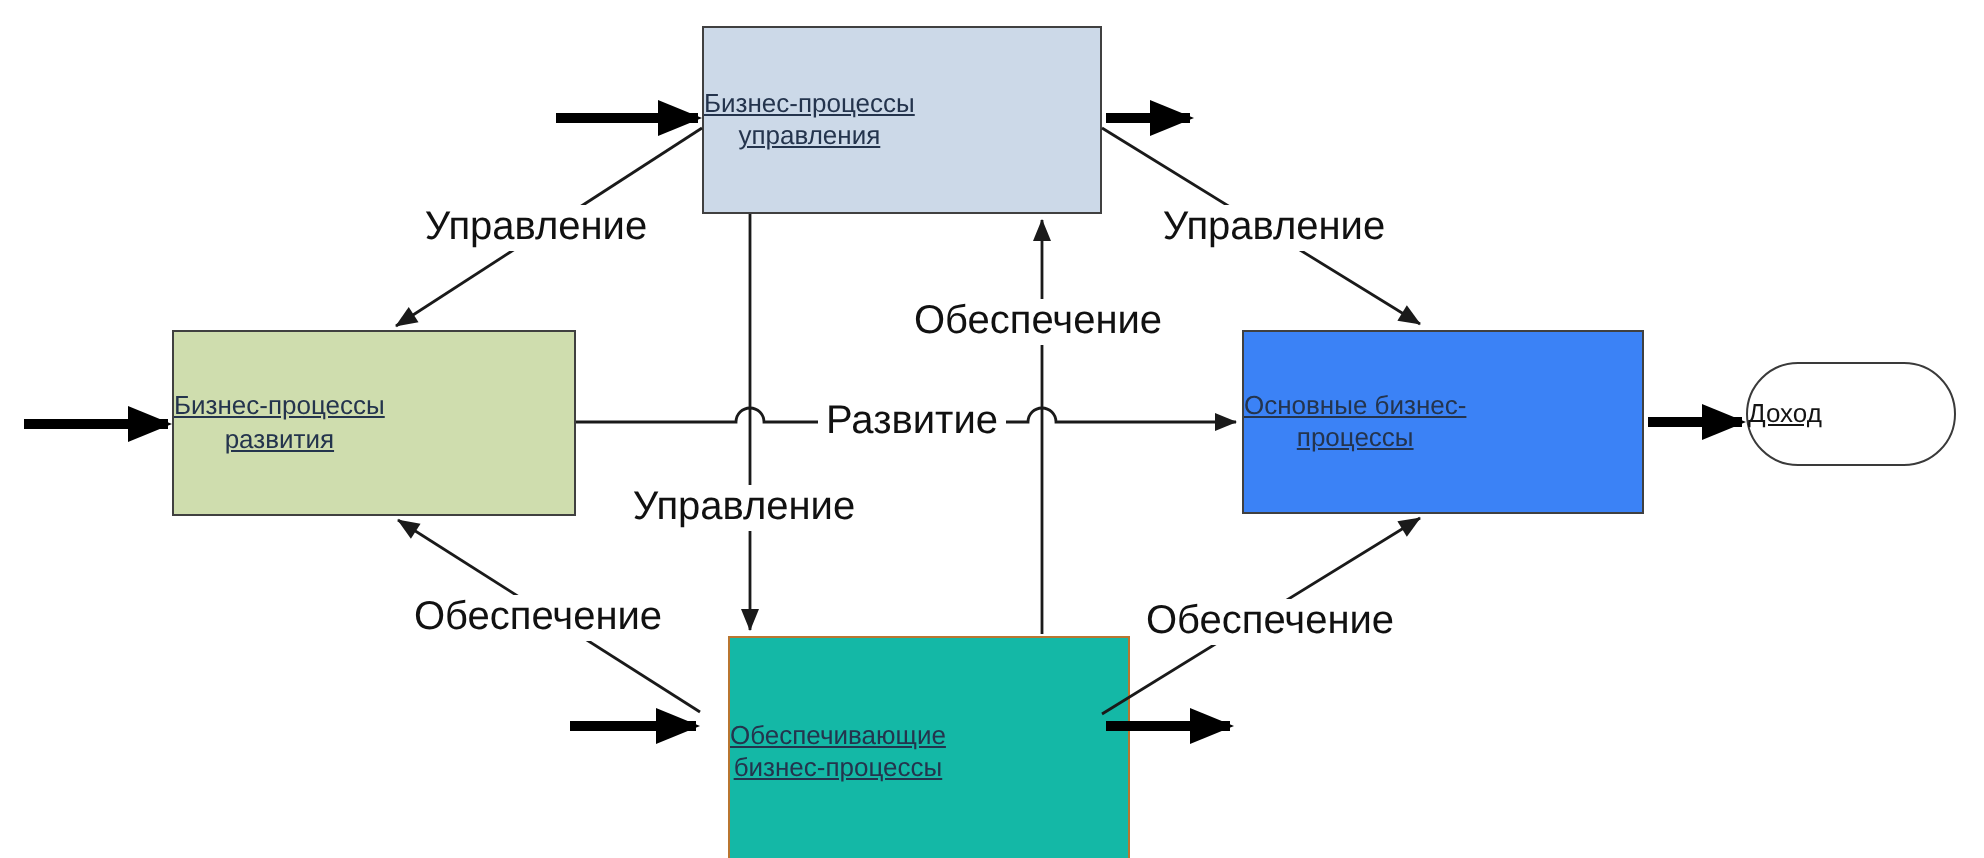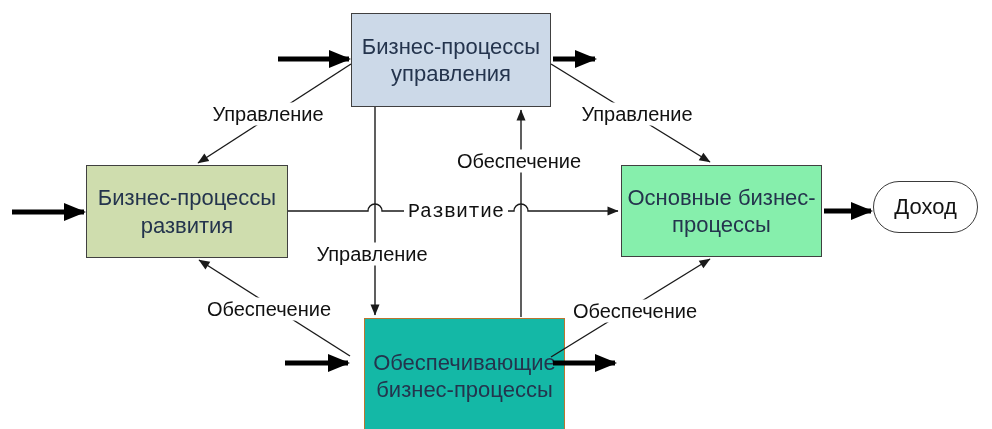--- a/index.html
+++ b/index.html
@@ -3,41 +3,41 @@
 <meta charset="utf-8">
 <style>
   html,body{margin:0;padding:0;background:#ffffff;}
   .stage{
     position:relative;width:992px;height:429px;background:#ffffff;
     font-family:"Liberation Sans",sans-serif;overflow:hidden;
   }
   .layer{position:absolute;left:0;top:0;width:992px;height:429px;}
   svg.layer{pointer-events:none;}
   .node{
-    position:absolute;display:flex;align-items:center;justify-content:center;
-    text-align:center;font-size:22px;line-height:1.24;color:#24344d;
-    border:1.6px solid #404040;box-sizing:border-box;
+    position:absolute;display:flex;align-items:center;justify-content:flex-start;
+    text-align:center;font-size:13px;line-height:1.24;color:#24344d;
+    border:1.6px solid #404040;box-sizing:border-box;text-decoration:underline;
   }
   .node .node-label{white-space:pre-line;}
   #node-management{left:351px;top:13px;width:200px;height:94px;background:#ccd9e8;}
   #node-development{left:86px;top:165px;width:202px;height:93px;background:#cfddae;}
-  #node-core{left:621px;top:165px;width:201px;height:92px;background:#86efac;}
+  #node-core{left:621px;top:165px;width:201px;height:92px;background:#3b82f6;}
   #node-supporting{left:364px;top:318px;width:201px;height:116px;background:#14b8a6;border-color:#b97630;}
   #node-income{
     left:873px;top:181px;width:105px;height:52px;background:#ffffff;
     border:1.4px solid #3a3a3a;border-radius:31px;color:#141414;
   }
   .edge-label{
     position:absolute;transform:translate(-50%,-50%);background:#ffffff;
     padding:0 4px;font-size:20px;color:#111111;white-space:nowrap;z-index:5;
   }
   #lbl-mgmt-dev{left:268px;top:114px;}
   #lbl-mgmt-core{left:637px;top:114px;}
   #lbl-sup-mgmt{left:519px;top:161px;}
-  #lbl-dev-core{left:456px;top:211px;font-family:Liberation Mono, monospace;}
+  #lbl-dev-core{left:456px;top:211px;}
   #lbl-mgmt-sup{left:372px;top:254px;}
   #lbl-sup-dev{left:269px;top:309px;}
   #lbl-sup-core{left:635px;top:311px;}
   .thin{stroke:#1a1a1a;stroke-width:1.4;fill:none;}
   .thick{stroke:#000000;stroke-width:5;fill:none;}
 </style>
 </head>
 <body>
 
 <div class="stage">

